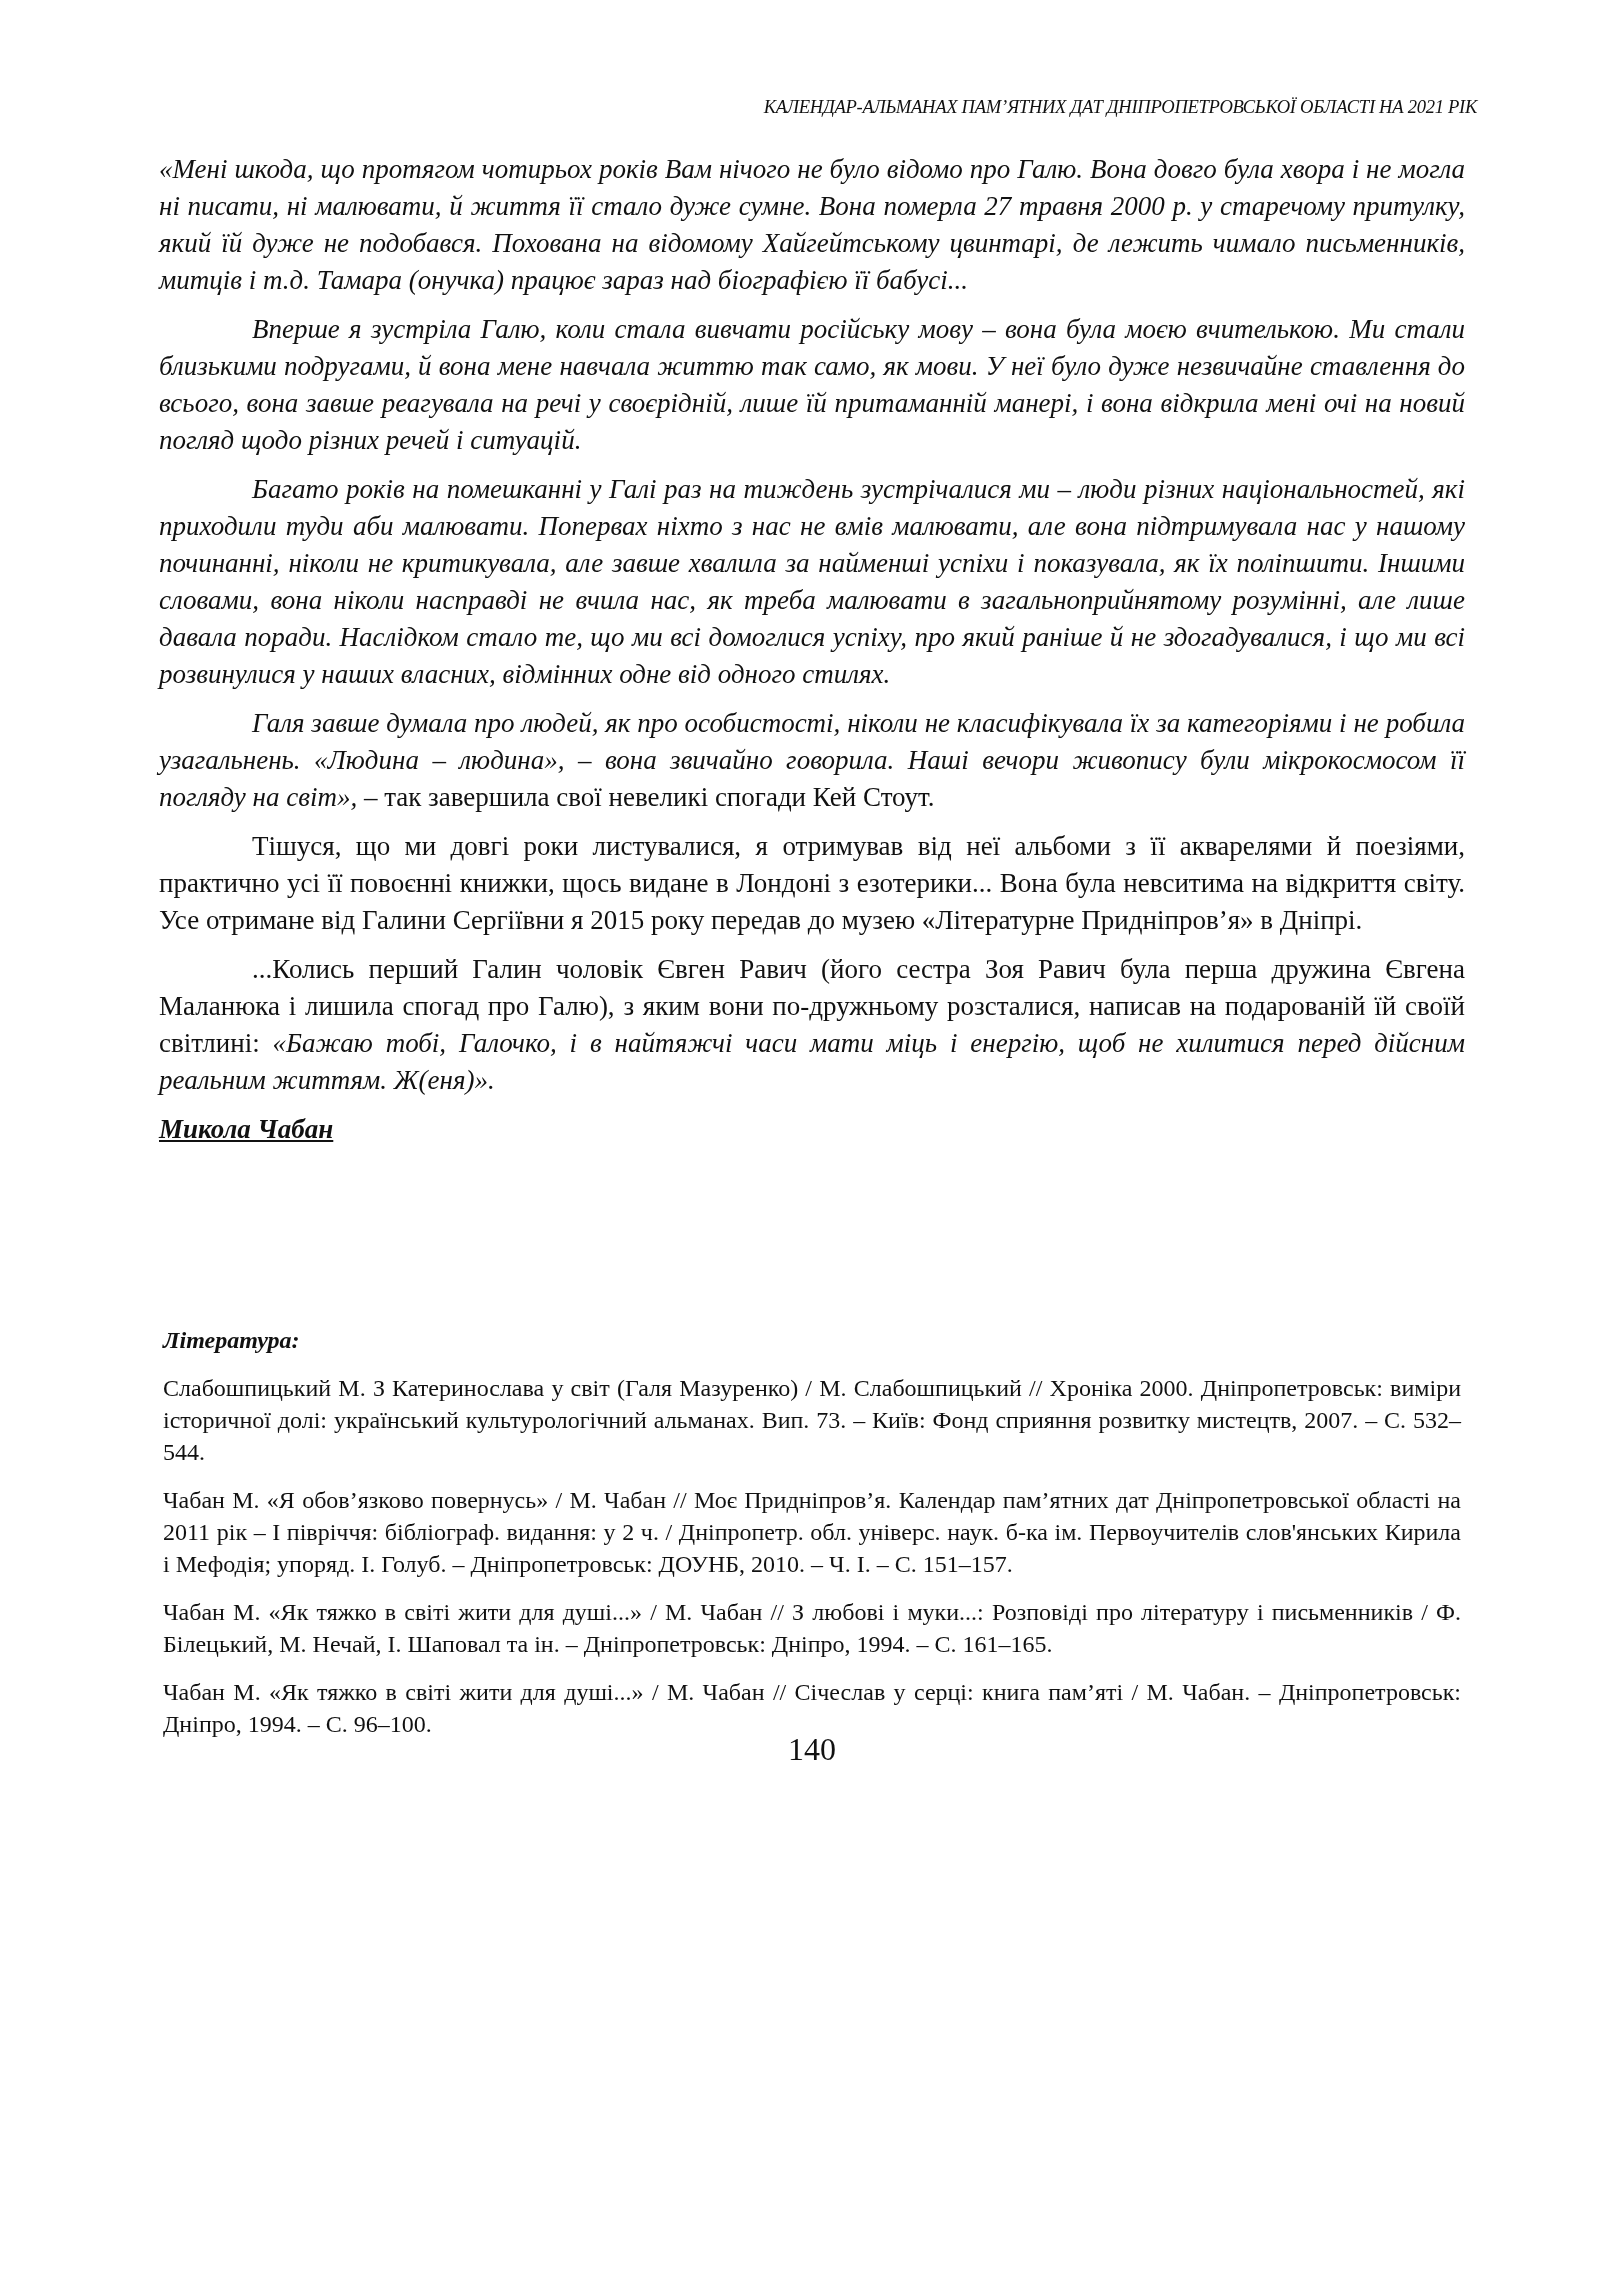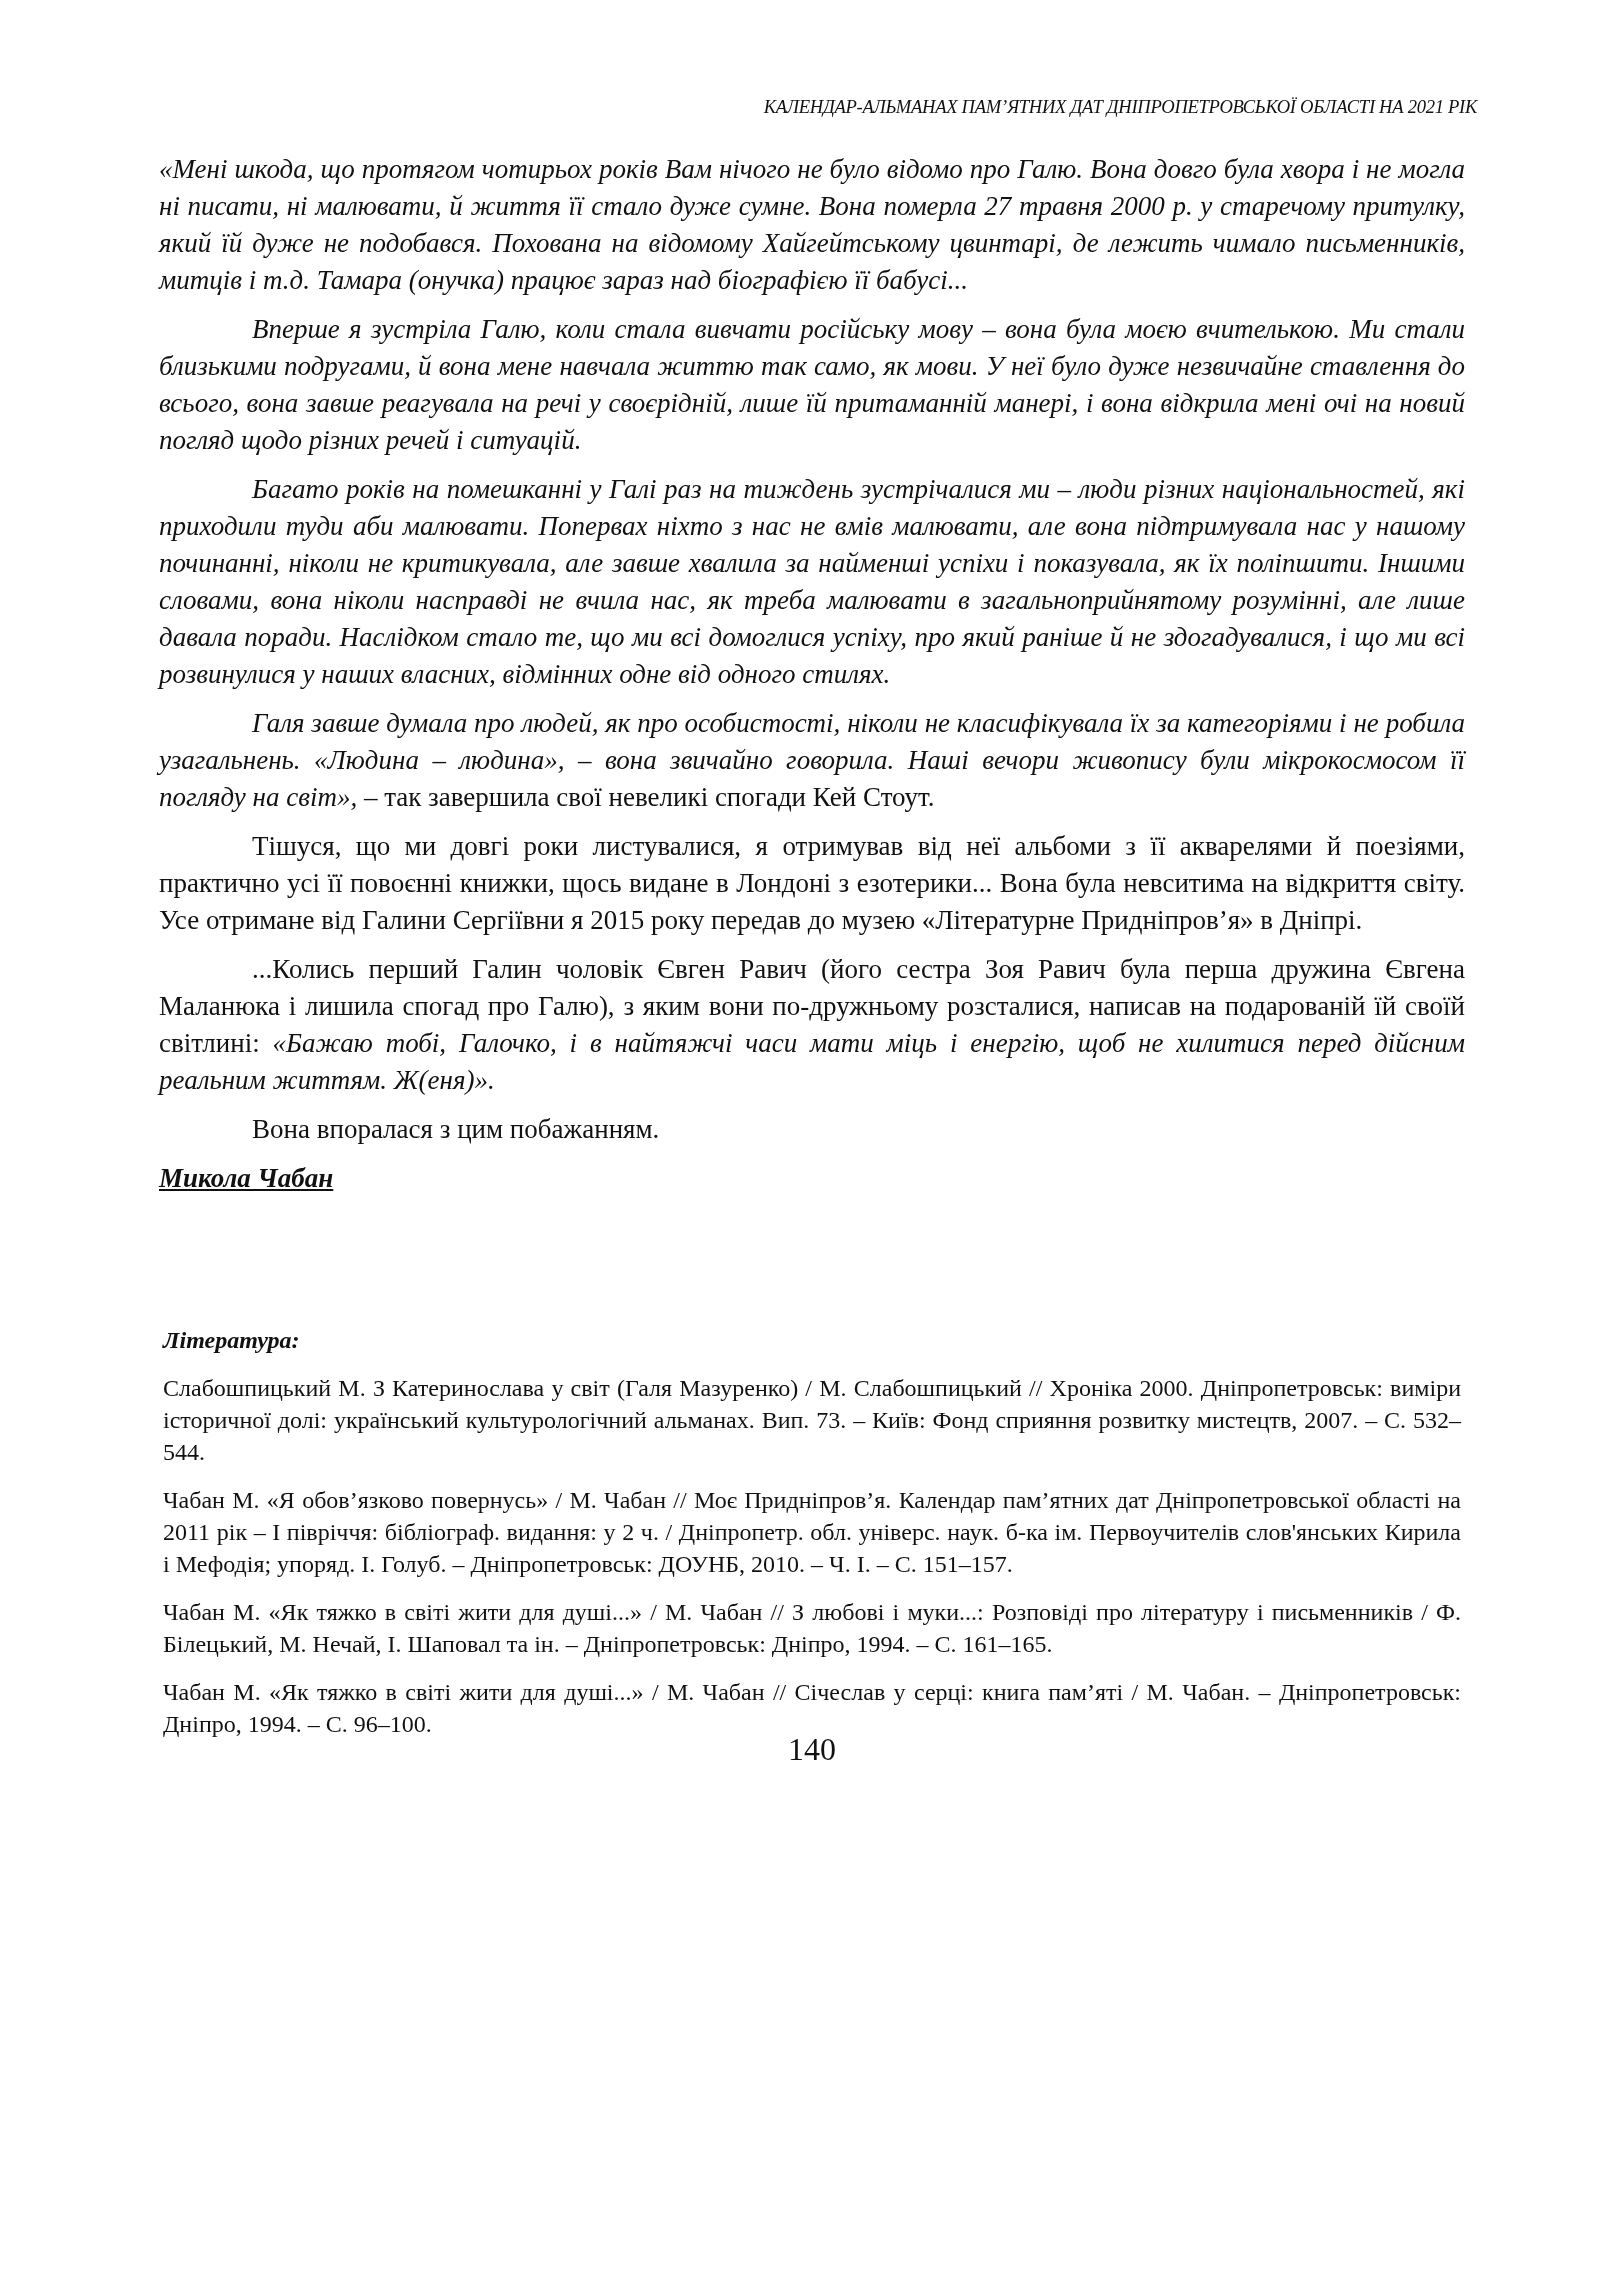--- a/index.html
+++ b/index.html
@@ -23,21 +23,20 @@
 
   <div class="running-header">КАЛЕНДАР-АЛЬМАНАХ ПАМ’ЯТНИХ ДАТ ДНІПРОПЕТРОВСЬКОЇ ОБЛАСТІ НА 2021 РІК</div>
 
   <div class="body-text">
     <p class="it">«Мені шкода, що протягом чотирьох років Вам нічого не було відомо про Галю. Вона довго була хвора і не могла ні писати, ні малювати, й життя її стало дуже сумне. Вона померла 27 травня 2000 р. у старечому притулку, який їй дуже не подобався. Похована на відомому Хайгейтському цвинтарі, де лежить чимало письменників, митців і т.д. Тамара (онучка) працює зараз над біографією її бабусі...</p>
     <p class="it indent">Вперше я зустріла Галю, коли стала вивчати російську мову – вона була моєю вчителькою. Ми стали близькими подругами, й вона мене навчала життю так само, як мови. У неї було дуже незвичайне ставлення до всього, вона завше реагувала на речі у своєрідній, лише їй притаманній манері, і вона відкрила мені очі на новий погляд щодо різних речей і ситуацій.</p>
     <p class="it indent">Багато років на помешканні у Галі раз на тиждень зустрічалися ми – люди різних національностей, які приходили туди аби малювати. Поперваx ніхто з нас не вмів малювати, але вона підтримувала нас у нашому починанні, ніколи не критикувала, але завше хвалила за найменші успіхи і показувала, як їх поліпшити. Іншими словами, вона ніколи насправді не вчила нас, як треба малювати в загальноприйнятому розумінні, але лише давала поради. Наслідком стало те, що ми всі домоглися успіху, про який раніше й не здогадувалися, і що ми всі розвинулися у наших власних, відмінних одне від одного стилях.</p>
     <p class="indent"><span class="it">Галя завше думала про людей, як про особистості, ніколи не класифікувала їх за категоріями і не робила узагальнень. «Людина – людина», – вона звичайно говорила. Наші вечори живопису були мікрокосмосом її погляду на світ»,</span><span> – так завершила свої невеликі спогади Кей Стоут.</span></p>
     <p class="indent">Тішуся, що ми довгі роки листувалися, я отримував від неї альбоми з її акварелями й поезіями, практично усі її повоєнні книжки, щось видане в Лондоні з езотерики... Вона була невситима на відкриття світу. Усе отримане від Галини Сергіївни я 2015 року передав до музею «Літературне Придніпров’я» в Дніпрі.</p>
     <p class="indent"><span>...Колись перший Галин чоловік Євген Равич (його сестра Зоя Равич була перша дружина Євгена Маланюка і лишила спогад про Галю), з яким вони по-дружньому розсталися, написав на подарованій їй своїй світлині: </span><span class="it">«Бажаю тобі, Галочко, і в найтяжчі часи мати міць і енергію, щоб не хилитися перед дійсним реальним життям. Ж(еня)».</span></p>
-    <p class="indent">Вона впоралася з цим побажанням.</p>
     <p class="signature">Микола Чабан</p>
   </div>
 
   <div class="lit">
     <p class="lit-title">Література:</p>
     <p>Слабошпицький М. З Катеринослава у світ (Галя Мазуренко) / М. Слабошпицький // Хроніка 2000. Дніпропетровськ: виміри історичної долі: український культурологічний альманах. Вип. 73. – Київ: Фонд сприяння розвитку мистецтв, 2007. – С. 532–544.</p>
     <p>Чабан М. «Я обов’язково повернусь» / М. Чабан // Моє Придніпров’я. Календар пам’ятних дат Дніпропетровської області на 2011 рік – І півріччя: бібліограф. видання: у 2 ч. / Дніпропетр. обл. універс. наук. б-ка ім. Первоучителів слов'янських Кирила і Мефодія; упоряд. І. Голуб. – Дніпропетровськ: ДОУНБ, 2010. – Ч. І. – С. 151–157.</p>
     <p>Чабан М. «Як тяжко в світі жити для душі...» / М. Чабан // З любові і муки...: Розповіді про літературу і письменників / Ф. Білецький, М. Нечай, І. Шаповал та ін. – Дніпропетровськ: Дніпро, 1994. – С. 161–165.</p>
     <p>Чабан М. «Як тяжко в світі жити для душі...» / М. Чабан // Січеслав у серці: книга пам’яті / М. Чабан. – Дніпропетровськ: Дніпро, 1994. – С. 96–100.</p>
   </div>

